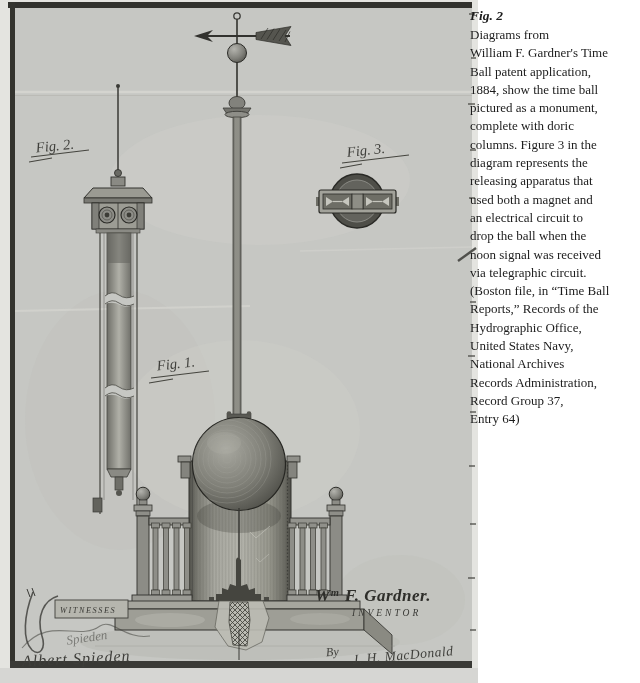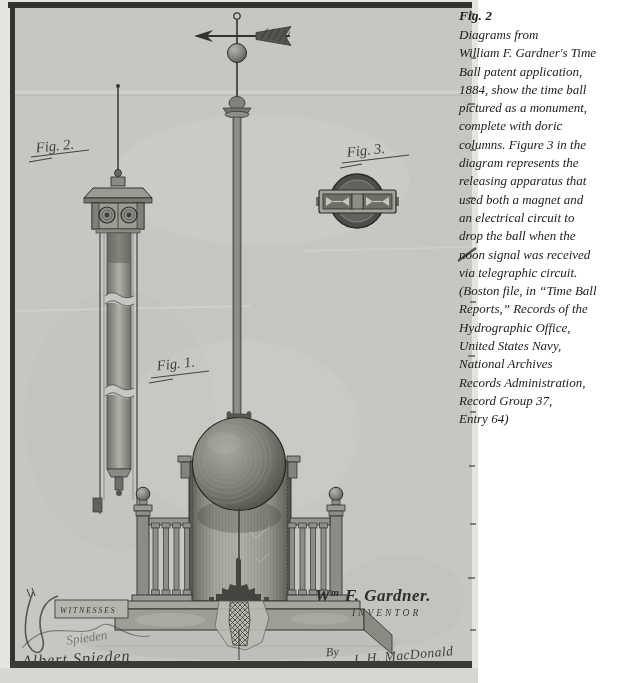--- a/index.html
+++ b/index.html
@@ -1,23 +1,23 @@
 <!DOCTYPE html>
 <html><head>
 <meta charset="utf-8">
 <style>
   html,body{margin:0;padding:0;}
   body{width:640px;height:683px;background:#ffffff;position:relative;overflow:hidden;
        font-family:"Liberation Serif", serif;}
   .page{position:absolute;left:0;top:0;width:640px;height:683px;background:#ffffff;}
   .photo-wrap{position:absolute;left:0;top:0;width:478px;height:683px;}
   .photo-wrap svg{display:block;}
-  .caption{position:absolute;left:459px;top:6px;width:157px;color:#1c1c1c;}
+  .caption{position:absolute;left:470px;top:6px;width:157px;color:#1c1c1c;}
   .caption-title{font-style:italic;font-weight:bold;font-size:13.5px;line-height:19px;}
-  .caption-body{font-style:italic;font-size:13px;line-height:18.3px;white-space:pre-line;
+  .caption-body{font-size:13px;line-height:18.3px;white-space:pre-line;
                 margin-top:1px;}
   
   text{font-family:"Liberation Serif", serif;}
   .hand{font-style:italic;fill:#3f3f3b;}
   .print-ital{font-style:italic;fill:#3a3a36;}
 </style>
 </head>
 <body>
 
 <div class="page">

